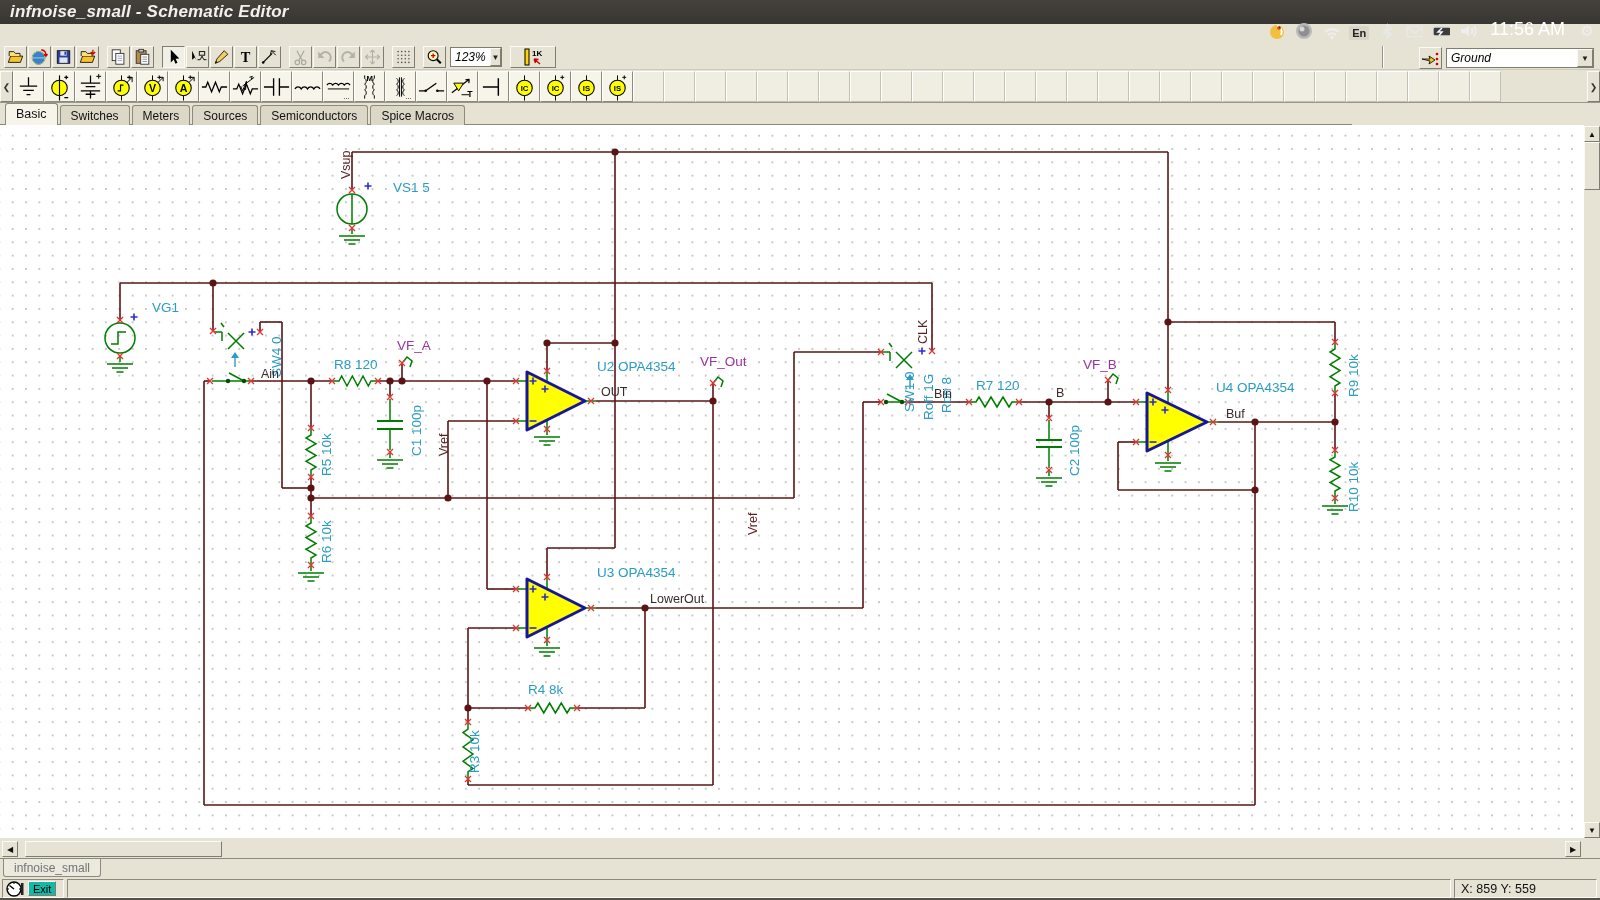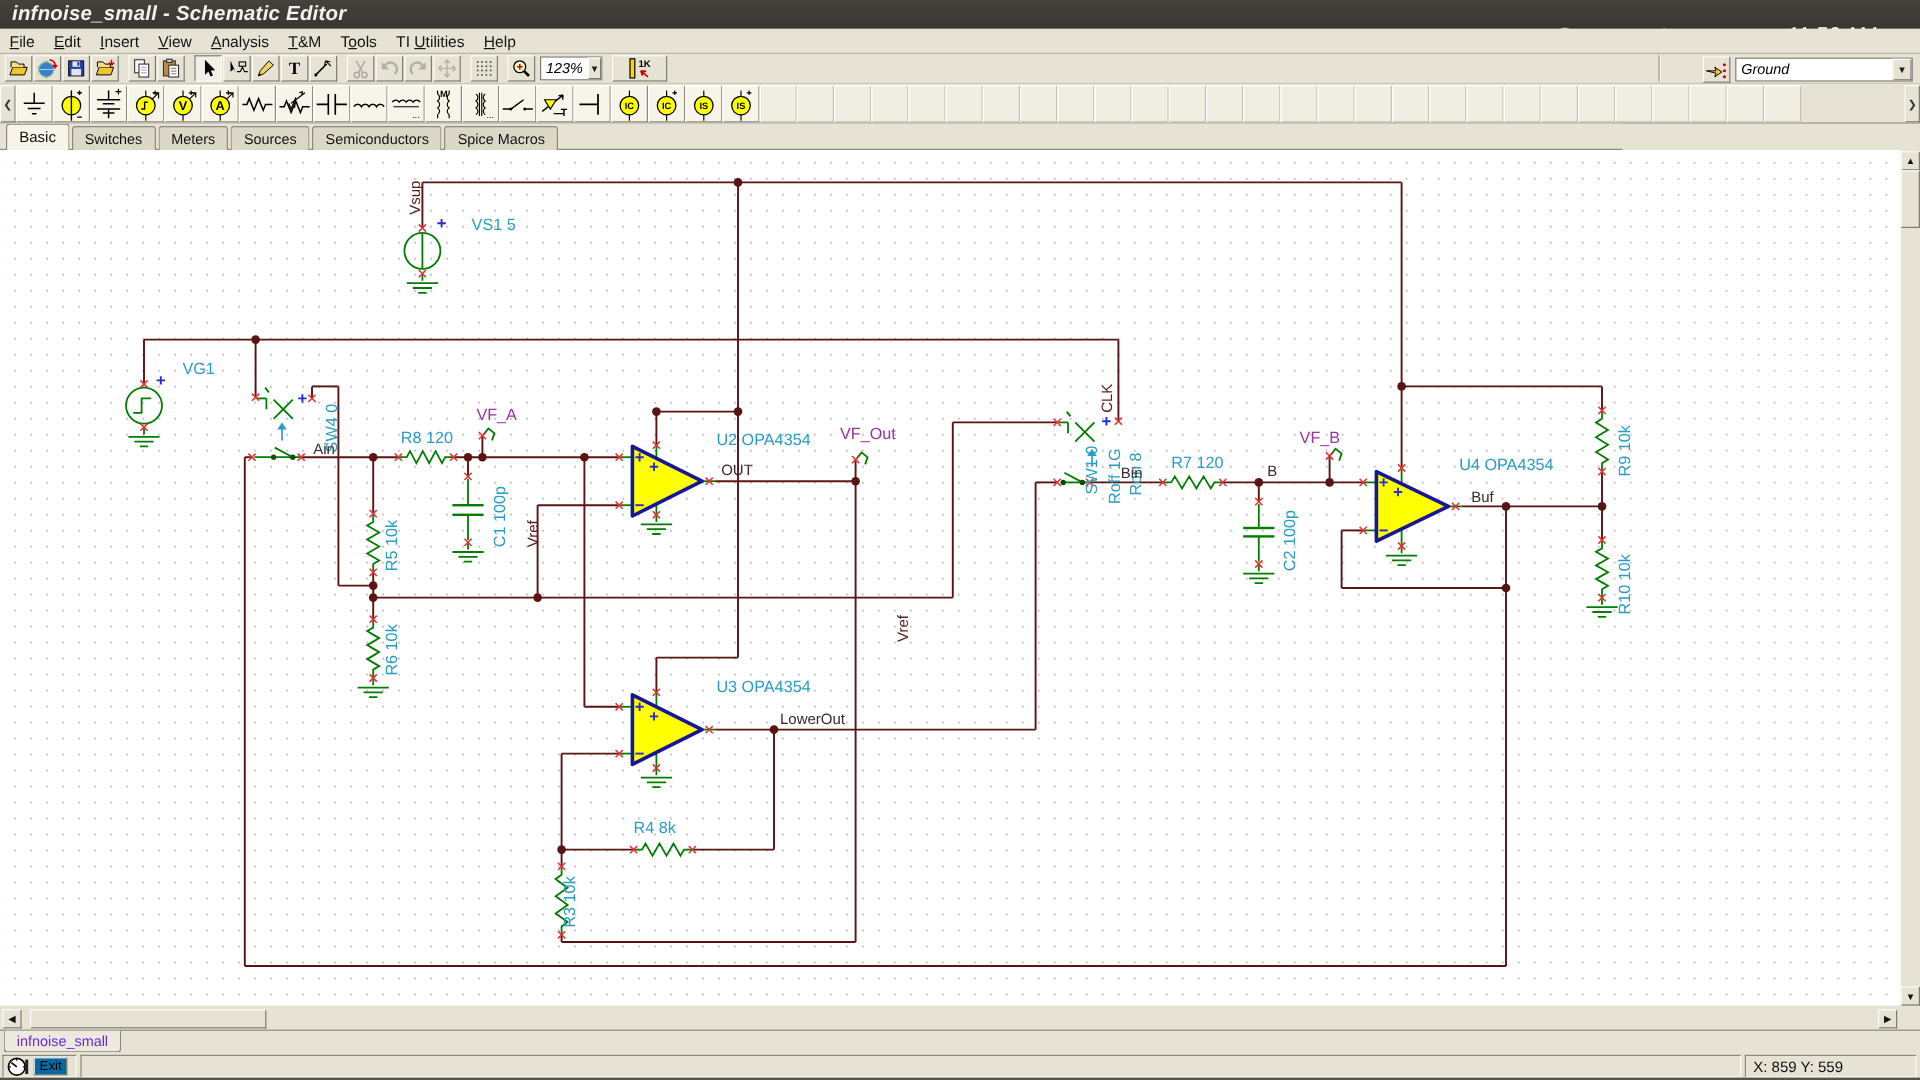--- a/index.html
+++ b/index.html
@@ -86,29 +86,29 @@
   #hscroll-left { left:2px; top:841px; width:16px; height:16px; }
   #hscroll-track { left:2px; top:841px; width:1580px; height:16px; z-index:-1; }
   #hscroll-thumb { left:25px; top:841px; width:197px; height:16px; }
   #hscroll-right { left:1565px; top:841px; width:16px; height:16px; }
 
   
   #doctabs { position:absolute; left:0; top:858px; width:1600px; height:20px;
     background:#e6e3d4; border-top:1px solid #8d897d; }
   #doctab { position:absolute; left:3px; top:0px; height:18px; background:#eceade;
     border:1px solid #8d897d; border-top:none; border-radius:0 0 3px 3px;
-    font-size:12px; padding:2px 10px 0; color:#6d28d9; }
+    font-size:12px; padding:2px 10px 0; color:#737373; }
   #statusbar { position:absolute; left:0; top:878px; width:1600px; height:22px; background:#e6e3d4; }
   .spanel { position:absolute; top:1px; height:19px; border:1px solid;
     border-color:#8d897d #fbfaf5 #fbfaf5 #8d897d; background:#e6e3d4; }
   #spanel-left { left:2px; width:62px; display:flex; align-items:center; gap:3px; padding-left:2px; }
   #spanel-mid { left:67px; width:1384px; }
   #spanel-right { left:1454px; width:143px; font-size:12.5px; color:#111;
     display:flex; align-items:center; padding-left:6px; }
-  #exitbtn { height:15px; font-size:11px; padding:0 4px; background:#0369a1;
+  #exitbtn { height:15px; font-size:11px; padding:0 4px; background:#14b8a6;
     border:1px solid; border-color:#fbfaf5 #7f7c72 #7f7c72 #fbfaf5; color:#000;
     display:flex; align-items:center; }
   #winedge { position:absolute; left:0; top:898px; width:1600px; height:2px; background:#55524a; }
 </style>
 </head>
 <body>
 <div id="app">
 
   <div id="titlebar">
     <div class="title">infnoise_small - Schematic Editor</div>
@@ -157,31 +157,20 @@
           <svg width="22" height="18">
             <path d="M2,7 H6 L10,3.5 V14.5 L6,11 H2 Z" fill="#eee"></path>
             <path d="M12.5,6 a5,5 0 0 1 0,6 M15,4 a8,8 0 0 1 0,10" fill="none" stroke="#eee" stroke-width="1.8"></path>
           </svg>
         </span>
       <span id="clock">11:56 AM</span>
       <span id="gear" class="trayicon">⚙</span>
     </div>
   </div>
 
-  <div id="menubar">
-      <div class="menuitem"><u>F</u>ile</div>
-      <div class="menuitem"><u>E</u>dit</div>
-      <div class="menuitem"><u>I</u>nsert</div>
-      <div class="menuitem"><u>V</u>iew</div>
-      <div class="menuitem"><u>A</u>nalysis</div>
-      <div class="menuitem"><u>T</u>&amp;M</div>
-      <div class="menuitem">T<u>o</u>ols</div>
-      <div class="menuitem">TI <u>U</u>tilities</div>
-      <div class="menuitem"><u>H</u>elp</div>
-    </div>
 
   <div id="toolbar1">
     <div id="tb-buttons" style="display:flex;align-items:center;padding-left:3px;">
         <div class="tbtn">
           <svg width="19" height="18" viewBox="0 0 20 20">
             <path d="M2,16 L4.5,9 H18 L15.5,16 Z" fill="#f4c430" stroke="#000" stroke-width="0.9"></path>
             <path d="M3,9 V4 H8 L10,6 H15 V9" fill="#f8dd7a" stroke="#000" stroke-width="0.9"></path>
           </svg>
         </div>
         <div class="tbtn">

